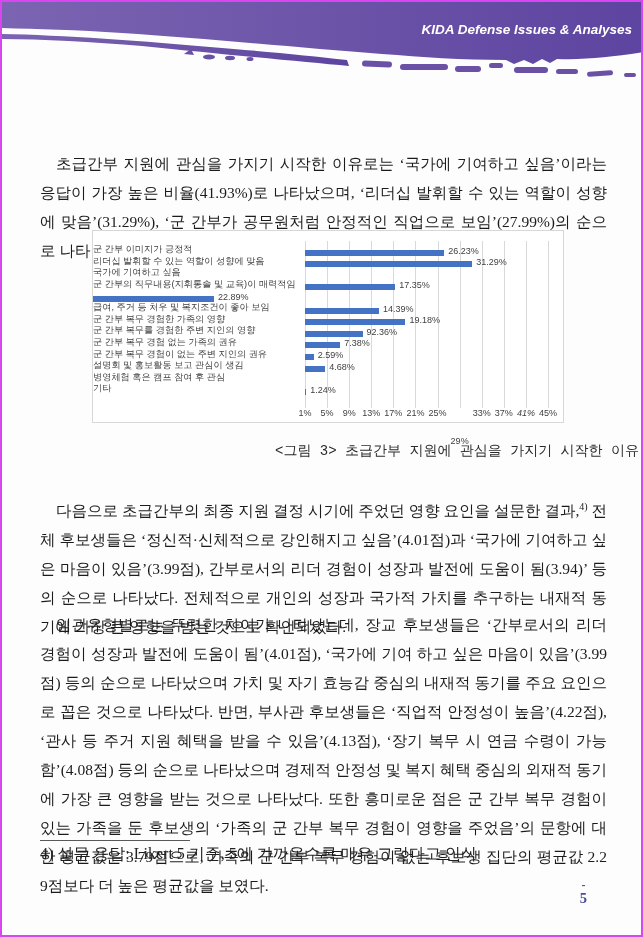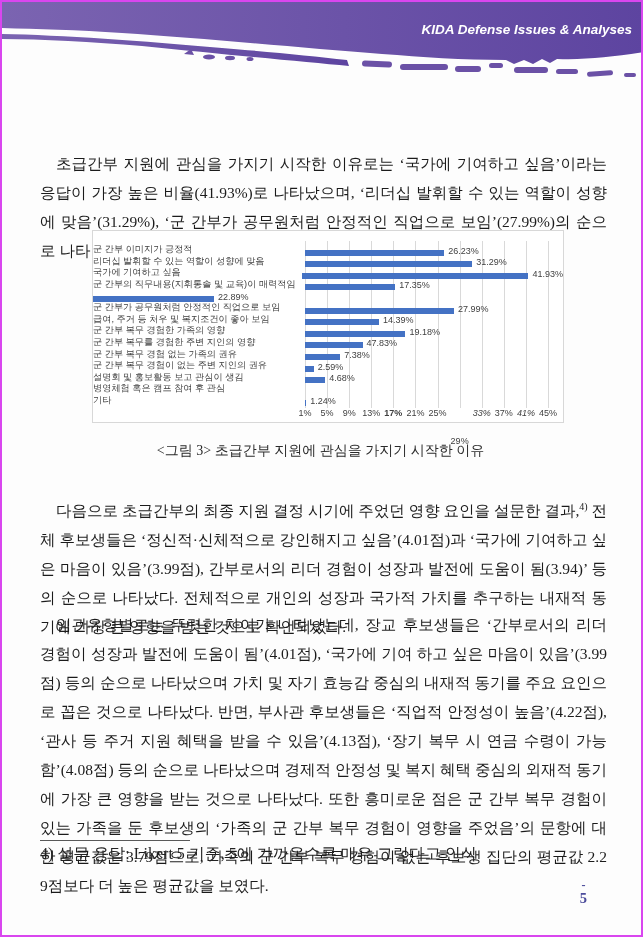--- a/index.html
+++ b/index.html
@@ -20,22 +20,22 @@
   .gl{position:absolute;top:0;bottom:0;width:1px;background:#d9d9d9;}
   .chart-rows{position:absolute;left:0;top:13px;right:0;z-index:2;}
   .crow{height:11.6px;display:flex;align-items:center;}
   .clabel{width:212px;box-sizing:border-box;padding-right:6px;text-align:left;
           font-size:9.2px;color:#404040;white-space:nowrap;overflow:hidden;}
   .cplot{position:relative;flex:1;height:100%;display:flex;align-items:flex-end;}
   .cbar{height:6px;flex:0 0 auto;}
   .cval{font-size:9px;color:#3f3f3f;margin-left:4px;white-space:nowrap;}
   .axis{position:absolute;left:212px;top:177px;width:243px;height:14px;z-index:2;}
   .tick{position:absolute;transform:translateX(-50%);font-size:9px;color:#404040;white-space:nowrap;}
-  .caption{position:absolute;left:0;top:440px;width:637px;text-align:center;font-size:14px;
-           color:#2a2a2a;font-family:Liberation Serif, serif;}
+  .caption{position:absolute;left:0;top:440px;width:637px;text-align:right;font-size:14px;
+           color:#2a2a2a;font-family:Liberation Mono, monospace;}
   .fn-rule{position:absolute;left:38px;top:838px;width:150px;border-top:1px solid #595959;}
   .fn-text{position:absolute;left:38px;top:844px;width:540px;font-size:16px;line-height:16px;color:#222;}
   .pagenum{position:absolute;right:54px;top:879px;text-align:center;color:#4b4b9b;}
   .pagenum .dash{display:block;font-size:12px;line-height:9px;font-weight:bold;}
   .pagenum .num{display:block;font-size:14.5px;line-height:16px;font-weight:bold;}
 </style>
 </head>
 <body>
 
 <div class="page">
@@ -100,64 +100,53 @@
         </div>
         <div class="crow">
           <div class="clabel">리더십 발휘할 수 있는 역할이 성향에 맞음</div>
           <div class="cplot">
             <div class="cbar" style="width: 167.3px; background: rgb(68, 114, 196);"></div>
             <span class="cval">31.29%</span>
           </div>
         </div>
         <div class="crow">
           <div class="clabel">국가에 기여하고 싶음</div>
-          <div class="cplot">
-            <div class="cbar" style="width: 226px; background: rgb(68, 114, 196);"></div>
-            <span class="cval">41.93%</span>
-          </div>
         </div>
         <div class="crow">
           <div class="clabel">군 간부의 직무내용(지휘통솔 및 교육)이 매력적임</div>
           <div class="cplot">
             <div class="cbar" style="width: 90.3px; background: rgb(68, 114, 196);"></div>
             <span class="cval">17.35%</span>
           </div>
         </div>
         <div class="crow">
           <div class="cplot">
             <div class="cbar" style="width: 120.9px; background: rgb(68, 114, 196);"></div>
             <span class="cval">22.89%</span>
           </div>
         </div>
         <div class="crow">
-          <div class="clabel">군 간부가 공무원처럼 안정적인 직업으로 보임</div>
-          <div class="cplot">
-            <div class="cbar" style="width: 149.1px; background: rgb(68, 114, 196);"></div>
-            <span class="cval">27.99%</span>
-          </div>
-        </div>
-        <div class="crow">
           <div class="clabel">급여, 주거 등 처우 및 복지조건이 좋아 보임</div>
           <div class="cplot">
             <div class="cbar" style="width: 73.9px; background: rgb(68, 114, 196);"></div>
             <span class="cval">14.39%</span>
           </div>
         </div>
         <div class="crow">
           <div class="clabel">군 간부 복무 경험한 가족의 영향</div>
           <div class="cplot">
             <div class="cbar" style="width: 100.4px; background: rgb(68, 114, 196);"></div>
             <span class="cval">19.18%</span>
           </div>
         </div>
         <div class="crow">
           <div class="clabel">군 간부 복무를 경험한 주변 지인의 영향</div>
           <div class="cplot">
             <div class="cbar" style="width: 57.6px; background: rgb(68, 114, 196);"></div>
-            <span class="cval">47.83%</span>
+            <span class="cval">92.36%</span>
           </div>
         </div>
         <div class="crow">
           <div class="clabel">군 간부 복무 경험 없는 가족의 권유</div>
           <div class="cplot">
             <div class="cbar" style="width: 35.2px; background: rgb(68, 114, 196);"></div>
             <span class="cval">7.38%</span>
           </div>
         </div>
         <div class="crow">
@@ -183,25 +172,25 @@
             <div class="cbar" style="width: 1.3px; background: rgb(68, 114, 196);"></div>
             <span class="cval">1.24%</span>
           </div>
         </div>
       </div>
     <div class="axis" id="axis-ticks">
         <span class="tick" style="left: 0%;">1%</span>
         <span class="tick" style="left: 9.09091%;">5%</span>
         <span class="tick" style="left: 18.1818%;">9%</span>
         <span class="tick" style="left: 27.2727%;">13%</span>
-        <span class="tick" style="left: 36.3636%; font-weight: bold;">17%</span>
+        <span class="tick" style="left: 36.3636%;">17%</span>
         <span class="tick" style="left: 45.4545%;">21%</span>
         <span class="tick" style="left: 54.5455%;">25%</span>
         <span class="tick" style="left: 63.6364%; margin-top: 28px;">29%</span>
-        <span class="tick" style="left: 72.7273%; font-style: italic;">33%</span>
+        <span class="tick" style="left: 72.7273%;">33%</span>
         <span class="tick" style="left: 81.8182%;">37%</span>
         <span class="tick" style="left: 90.9091%; font-style: italic;">41%</span>
         <span class="tick" style="left: 100%;">45%</span>
       </div>
   </div>
 
   <div class="caption">&lt;그림 3&gt; 초급간부 지원에 관심을 가지기 시작한 이유</div>
 
   <p class="para p2"><span>다음으로 초급간부의 최종 지원 결정 시기에 주었던 영향 요인을 설문한 결과,</span><sup class="fnref">4)</sup><span> 전체 후보생들은 ‘정신적·신체적으로 강인해지고 싶음’(4.01점)과 ‘국가에 기여하고 싶은 마음이 있음’(3.99점), 간부로서의 리더 경험이 성장과 발전에 도움이 됨(3.94)’ 등의 순으로 나타났다. 전체적으로 개인의 성장과 국가적 가치를 추구하는 내재적 동기에 가장 큰 영향을 받는 것으로 확인되었다.</span></p>
 

